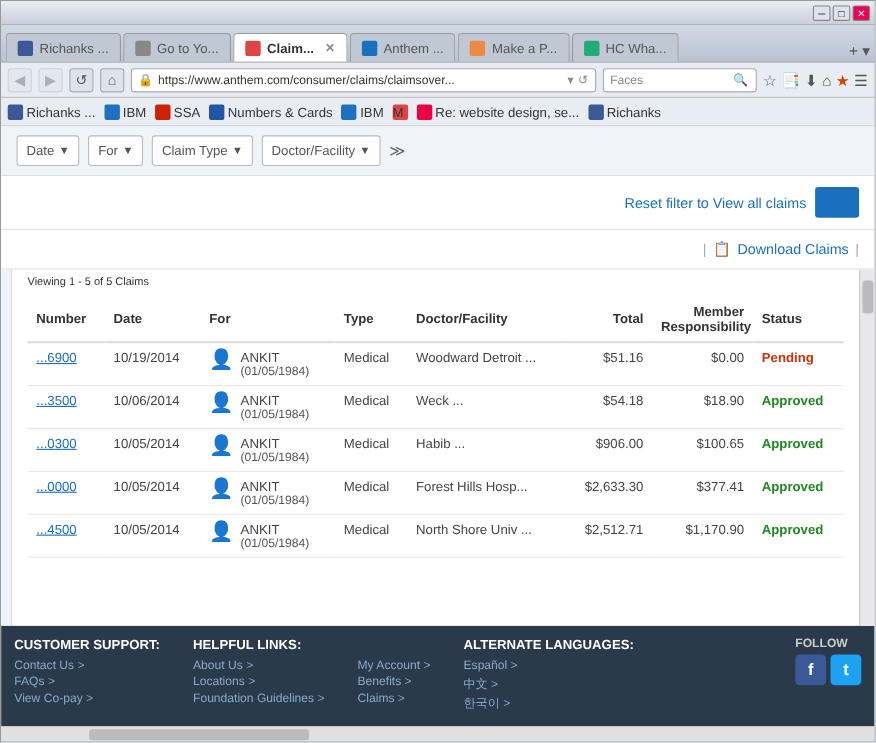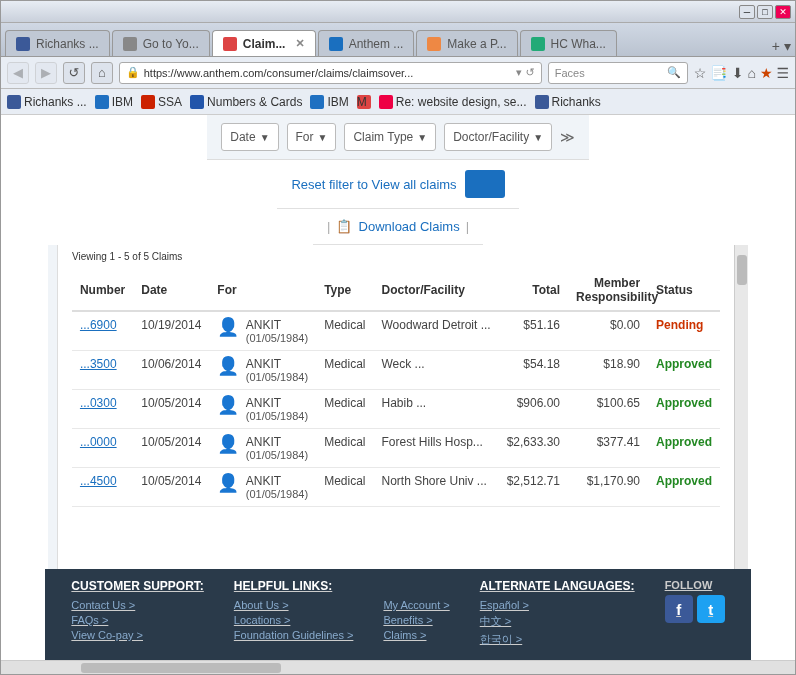--- a/index.html
+++ b/index.html
@@ -46,21 +46,21 @@
     .bm-icon.fb { background: #3b5998; }
     .bm-icon.ibm { background: #1f70c1; }
     .bm-icon.ssa { background: #cc2200; }
     .bm-icon.nc { background: #2255aa; }
     .bm-icon.ibm2 { background: #1f70c1; }
     .bm-icon.gmail { background: #dd4444; }
     .bm-icon.re { background: #e04; }
     .bm-icon.fb2 { background: #3b5998; }
 
     
-    .page-content { flex: 1; background: white; overflow: hidden; display: flex; flex-direction: column; align-items: center; }
+    .page-content { flex: 1; background: white; overflow: hidden; display: flex; flex-direction: column; }
 
     
     .filter-row { background: #f0f4f8; padding: 8px 14px; display: flex; gap: 8px; align-items: center; border-bottom: 1px solid #ddd; }
     .filter-select { height: 28px; border: 1px solid #bbb; border-radius: 3px; background: white; padding: 0 8px; font-size: 12px; display: flex; align-items: center; gap: 4px; cursor: pointer; }
     .filter-select span { color: #555; }
     .filter-arrow { color: #555; font-size: 10px; }
     .filter-icon { font-size: 14px; color: #666; cursor: pointer; }
 
     
     .reset-row { padding: 10px 14px 10px; display: flex; justify-content: flex-end; align-items: center; gap: 8px; border-bottom: 1px solid #e0e0e0; }
@@ -85,21 +85,21 @@
     .claim-link { color: #1a6fbf; text-decoration: underline; cursor: pointer; }
     .for-cell { display: flex; align-items: flex-start; gap: 6px; }
     .person-icon { color: #6699cc; font-size: 18px; line-height: 1; }
     .for-info { font-size: 12px; }
     .for-name { font-weight: normal; }
     .for-date { color: #555; font-size: 11px; }
     .status-pending { color: #cc3300; font-weight: bold; }
     .status-approved { color: #228822; font-weight: bold; }
 
     
-    .footer { background: #2a3a4a; color: #ccc; padding: 10px 26px; font-size: 11px; display: flex; gap: 30px; text-decoration: underline; }
+    .footer { background: #2a3a4a; color: #ccc; padding: 10px 12px; font-size: 11px; display: flex; gap: 30px; }
     .footer-col h4 { color: white; font-size: 12px; margin-bottom: 6px; font-weight: bold; }
     .footer-col a { color: #88aacc; display: block; margin-bottom: 3px; cursor: pointer; text-decoration: none; font-size: 11px; }
     .footer-right { margin-left: auto; display: flex; align-items: flex-start; gap: 6px; }
     .social-icon { width: 28px; height: 28px; border-radius: 4px; display: flex; align-items: center; justify-content: center; font-weight: bold; font-size: 15px; cursor: pointer; }
     .fb-social { background: #3b5998; color: white; }
 
     .page-wrapper { display: flex; flex: 1; overflow: hidden; }
     .page-main { flex: 1; overflow: hidden; }
 
     .left-edge { width: 10px; background: #f0f4f8; border-right: 1px solid #ddd; }

